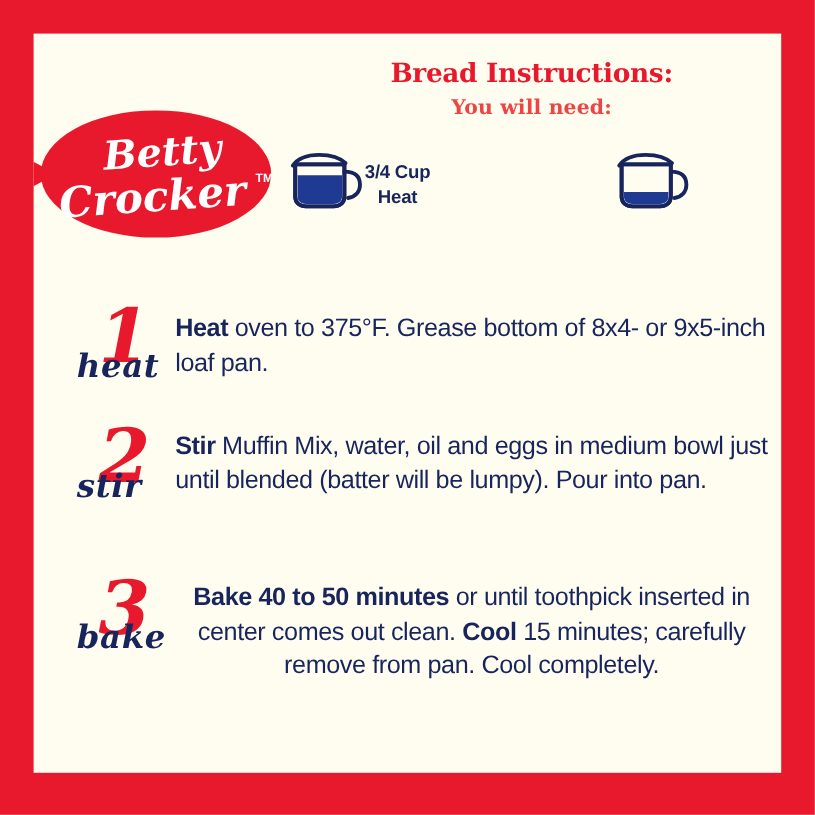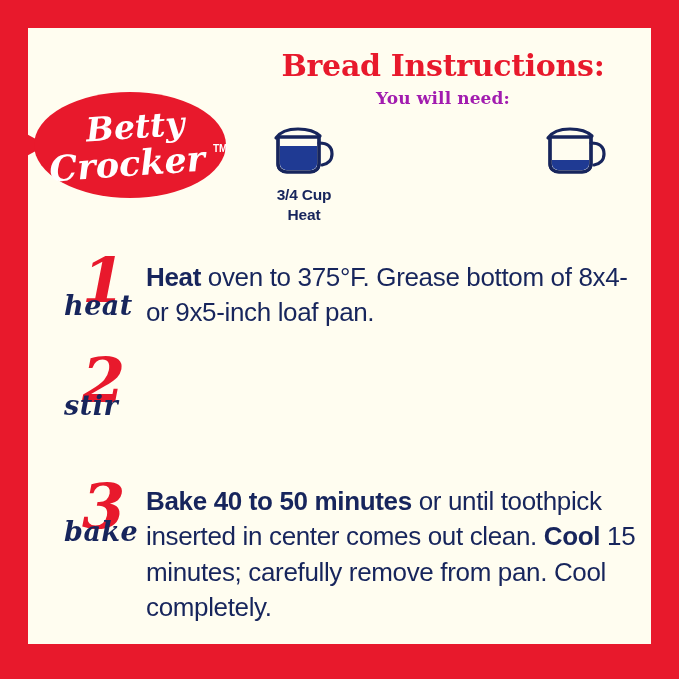--- a/index.html
+++ b/index.html
@@ -49,48 +49,47 @@
     position: absolute;
     left: 210px;
     top: 22px;
     width: 410px;
     text-align: center;
   }
   #recipe-title {
     color: #E8192C;
     font-family: "DejaVu Serif", serif;
     font-weight: bold;
-    font-size: 30px;
+    font-size: 22px;
     letter-spacing: -0.3px;
     line-height: 1.08;
     white-space: nowrap;
   }
   #needs-subtitle {
     margin-top: 6px;
-    color: #a21caf;
+    color: #ef4444;
     font-family: "DejaVu Serif", serif;
     font-weight: bold;
     font-size: 17px;
     letter-spacing: 0.1px;
   }
 
   
   #ingredients-row {
     position: absolute;
     left: 212px;
     top: 96px;
     width: 400px;
     display: flex;
     justify-content: space-between;
     align-items: flex-start;
   }
   .ingredient-item {
     width: 128px;
     display: flex;
-    flex-direction: column;
     align-items: center;
   }
   .ingredient-icon {
     height: 52px;
     display: flex;
     align-items: flex-end;
     justify-content: center;
   }
   .ingredient-label {
     margin-top: 9px;
@@ -142,30 +141,30 @@
     font-style: italic;
     font-weight: bold;
     font-size: 27px;
     line-height: 1;
     letter-spacing: 0.5px;
   }
   .step-text {
     flex: 1 1 auto;
     color: #17255C;
     font-family: "Liberation Sans", sans-serif;
-    font-size: 26px;
+    font-size: 21px;
     line-height: 1.36;
     letter-spacing: -0.35px;
     padding-top: 4px;
   }
   .step-text b { font-weight: bold; }
 
   #step-row-1 .step-text { padding-top: 4px; }
   #step-row-2 .step-text { padding-top: 2px; }
-  #step-row-3 .step-text { padding-top: 2px; }
+  #step-row-3 .step-text { padding-top: 2px; text-align: center; }
 
   #step-row-2 .step-marker { height: 104px; }
   #step-row-3 .step-marker { height: 108px; }
 </style>
 </head>
 <body>
 
 <div id="package-panel">
 
   <div id="instruction-card">
@@ -230,20 +229,21 @@
           <span class="step-word">heat</span>
         </div>
         <div class="step-text"><b>Heat</b><span> oven to 375°F. Grease bottom of 8x4- or 9x5-inch loaf pan.</span></div>
       </div>
 
       <div class="step-row" id="step-row-2">
         <div class="step-marker">
           <span class="step-numeral">2</span>
           <span class="step-word">stir</span>
         </div>
+        <div class="step-text"><b>Stir</b><span> Muffin Mix, water, oil and eggs in medium bowl just until blended (batter will be lumpy). Pour into pan.</span></div>
       </div>
 
       <div class="step-row" id="step-row-3">
         <div class="step-marker">
           <span class="step-numeral">3</span>
           <span class="step-word">bake</span>
         </div>
         <div class="step-text"><b>Bake 40 to 50 minutes</b><span> or until toothpick inserted in center comes out clean. </span><b>Cool</b><span> 15 minutes; carefully remove from pan. Cool completely.</span></div>
       </div>
 

